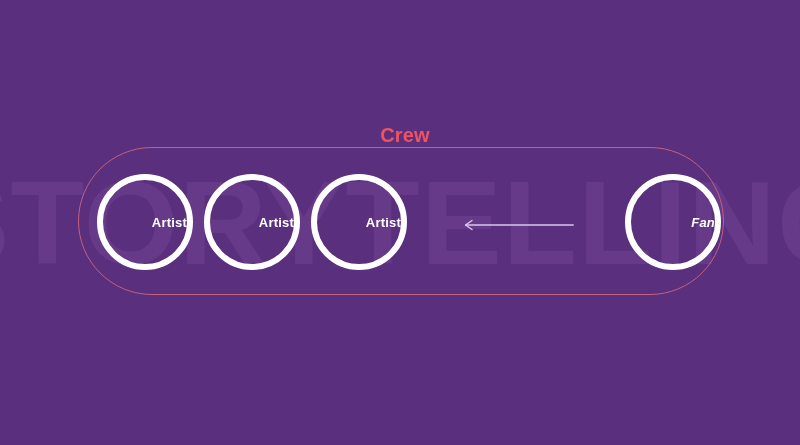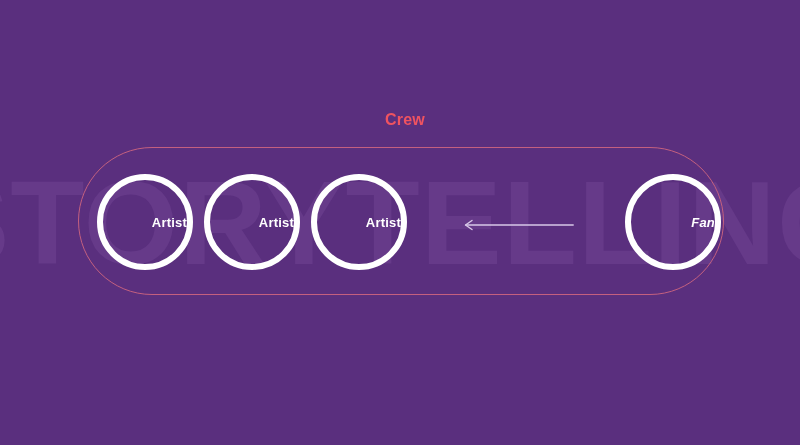--- a/index.html
+++ b/index.html
@@ -43,24 +43,24 @@
     line-height: 1;
     color: #663a89;
     white-space: nowrap;
     transform: scaleX(1.03);
   }
 
   
   #crew-label {
     position: absolute;
     left: 0;
-    top: 111px;
+    top: 124px;
     width: 800px;
     text-align: center;
-    font-size: 16px;
+    font-size: 20px;
     font-weight: bold;
     color: #ef5360;
     letter-spacing: 0.2px;
   }
   
   #crew-label .crew-inner {
     display: inline-block;
     transform: translateX(5px);
   }
 

